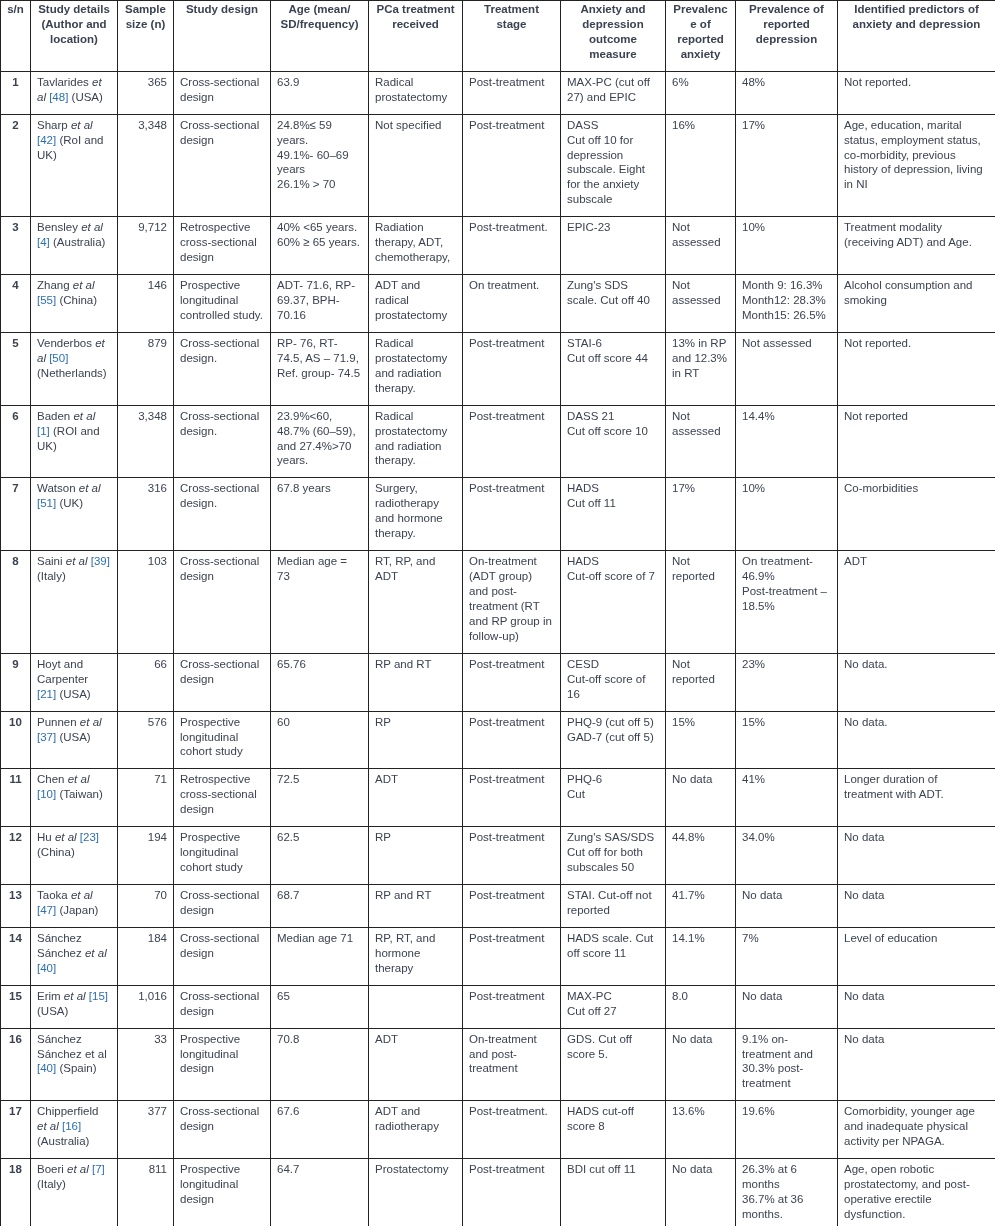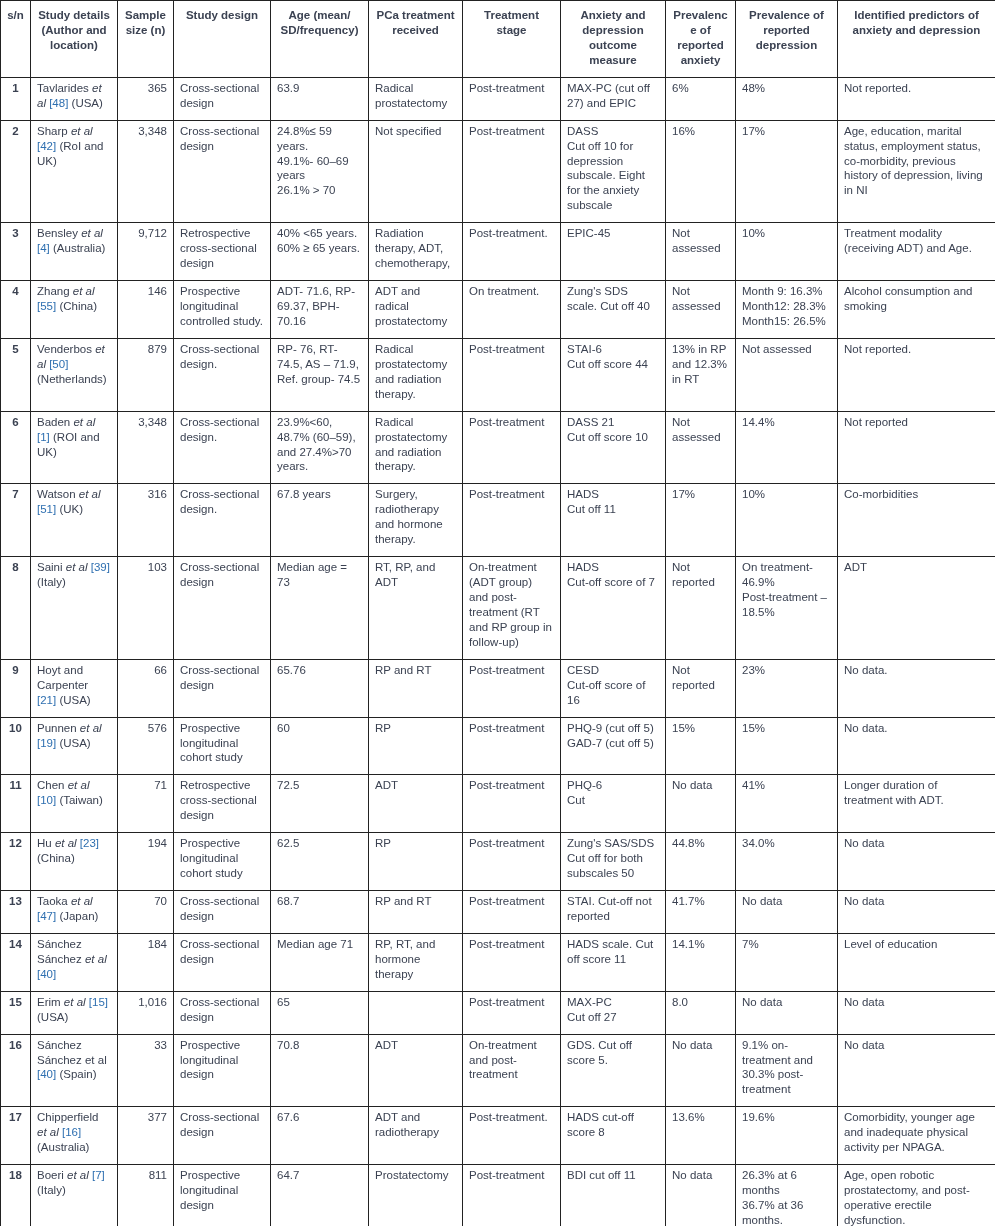--- a/index.html
+++ b/index.html
@@ -19,21 +19,21 @@
     vertical-align:top;
     padding:3px 6px 9px 6px;
     font-size:11.5px;
     line-height:1.3;
     white-space:pre-wrap;
     overflow-wrap:break-word;
   }
   th{
     font-weight:bold;
     text-align:center;
-    padding-top:7px;
+    padding-top:1px;
     height:50px;
     color:#3b4252;
   }
   td.sn{
     text-align:center;
     font-weight:bold;
   }
   td.center{
     text-align:right;
   }
@@ -112,21 +112,21 @@
 
   <tr>
     <td class="sn">3</td>
     <td><span>Bensley</span> <span class="etal">et al</span> <a class="cite">[4]</a> <span>(Australia)</span></td>
     <td class="center">9,712</td>
     <td>Retrospective cross-sectional design</td>
     <td>40% &lt;65 years.
 60% ≥ 65 years.</td>
     <td>Radiation therapy, ADT, chemotherapy,</td>
     <td>Post-treatment.</td>
-    <td>EPIC-45</td>
+    <td>EPIC-23</td>
     <td>Not assessed</td>
     <td>10%</td>
     <td>Treatment modality (receiving ADT) and Age.</td>
   </tr>
 
   <tr>
     <td class="sn">4</td>
     <td><span>Zhang</span> <span class="etal">et al</span> <a class="cite">[55]</a> <span>(China)</span></td>
     <td class="center">146</td>
     <td>Prospective longitudinal controlled study.</td>
@@ -212,21 +212,21 @@
     <td>Post-treatment</td>
     <td>CESD
 Cut-off score of 16</td>
     <td>Not reported</td>
     <td>23%</td>
     <td>No data.</td>
   </tr>
 
   <tr>
     <td class="sn">10</td>
-    <td><span>Punnen</span> <span class="etal">et al</span> <a class="cite">[19]</a> <span>(USA)</span></td>
+    <td><span>Punnen</span> <span class="etal">et al</span> <a class="cite">[37]</a> <span>(USA)</span></td>
     <td class="center">576</td>
     <td>Prospective longitudinal cohort study</td>
     <td>60</td>
     <td>RP</td>
     <td>Post-treatment</td>
     <td>PHQ-9 (cut off 5)
 GAD-7 (cut off 5)</td>
     <td>15%</td>
     <td>15%</td>
     <td>No data.</td>

